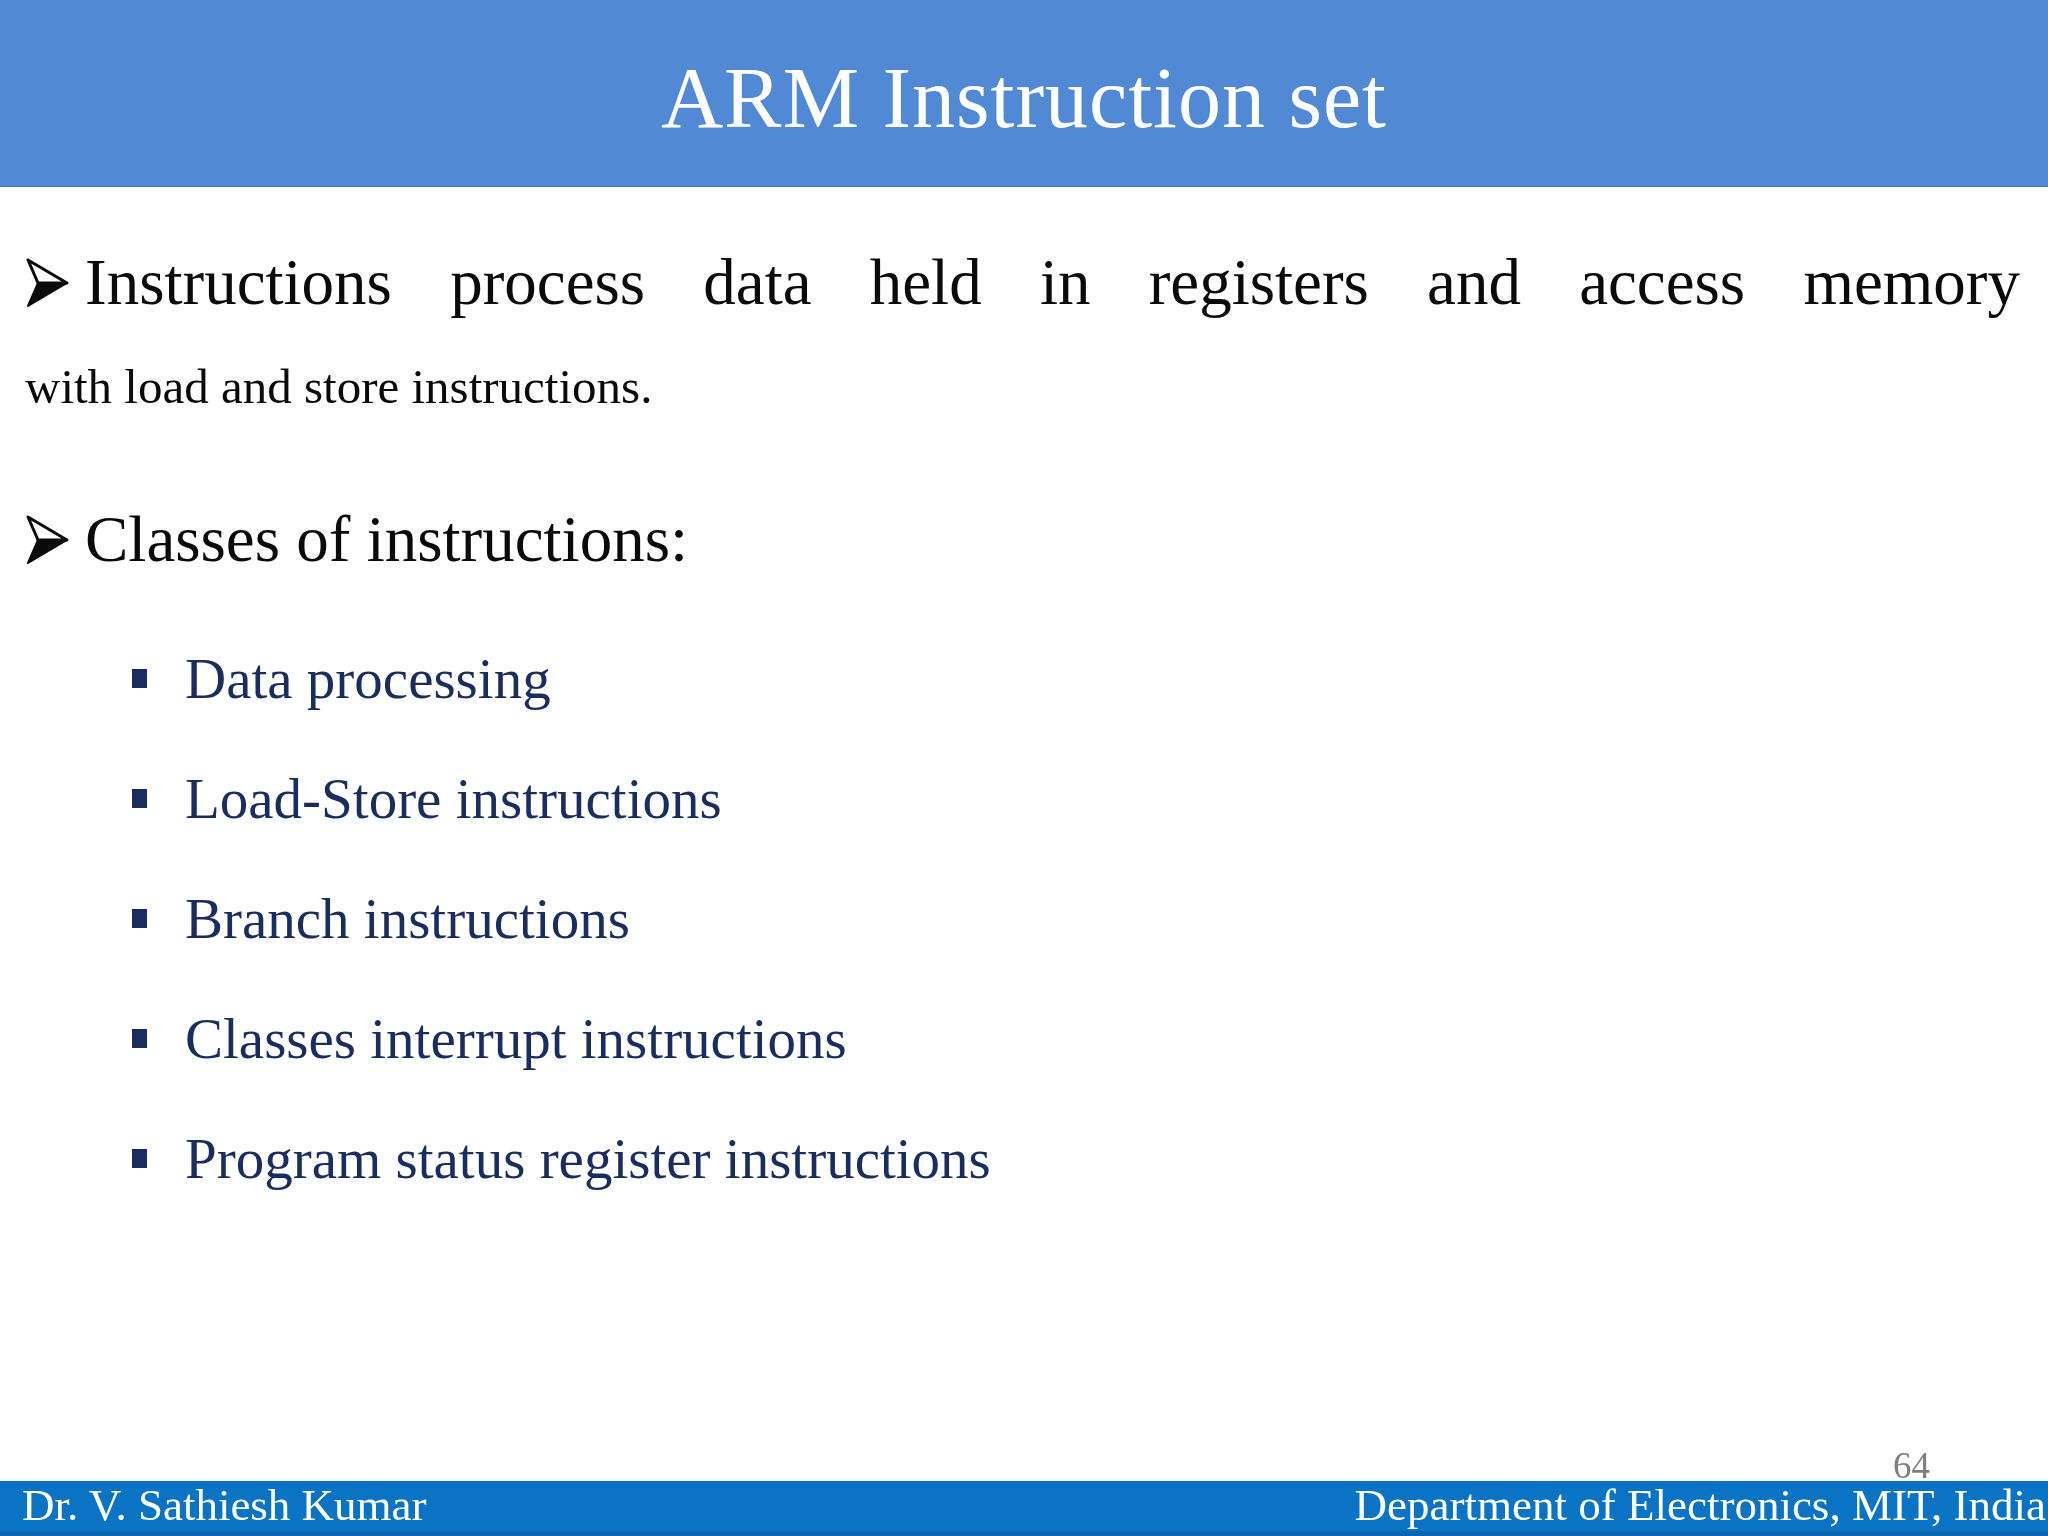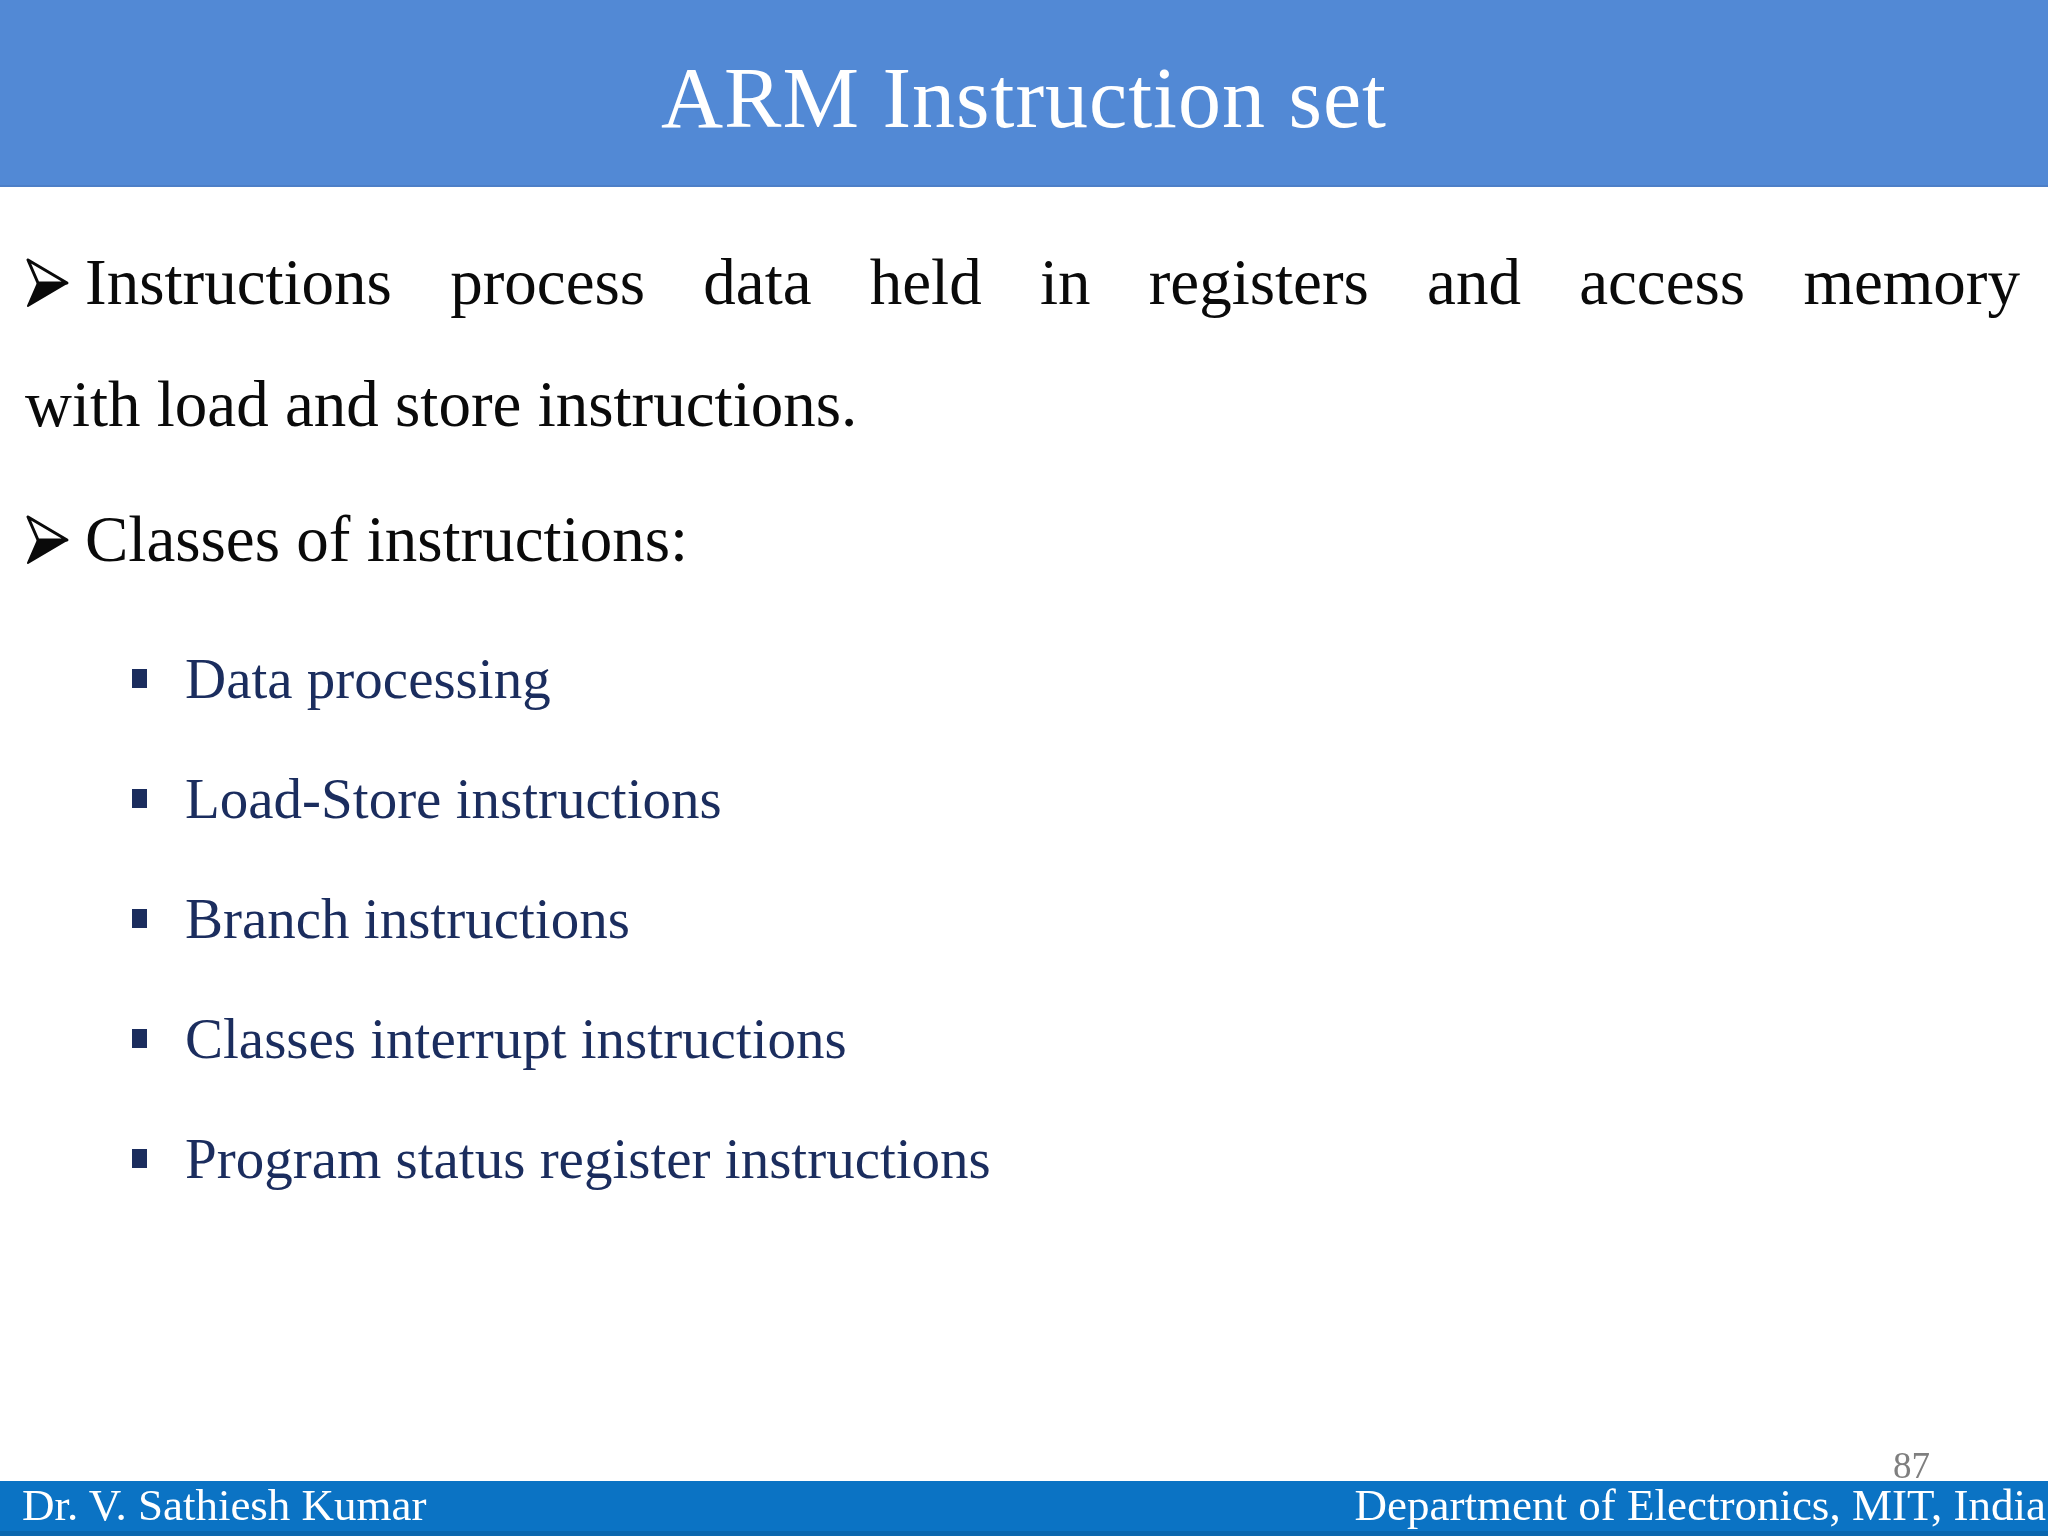--- a/index.html
+++ b/index.html
@@ -53,24 +53,24 @@
     left: 25px;
     right: 28px;
     font-size: 65px;
     text-align: justify;
     text-align-last: justify;
     white-space: normal;
     margin-top: 20px;
   }
   .para-line2 {
     position: absolute;
-    top: 180px;
+    top: 171px;
     left: 25px;
     right: 28px;
-    font-size: 65px;
+    font-size: 49px;
   }
   .classes-line {
     position: absolute;
     top: 315px;
     left: 25px;
     right: 28px;
     font-size: 65px;
   }
   .arrow-icon {
     display: inline-block;
@@ -176,20 +176,20 @@
         <span class="sq-bullet"></span>
         <span>Classes interrupt instructions</span>
       </li>
       <li>
         <span class="sq-bullet"></span>
         <span>Program status register instructions</span>
       </li>
     </ul>
   </main>
 
-  <div class="page-number">87</div>
+  <div class="page-number">64</div>
 
   <footer class="footer-bar">
     <span class="footer-left">Dr. V. Sathiesh Kumar</span>
     <span class="footer-right">Department of Electronics, MIT, India</span>
   </footer>
 
 </div>
 
 </body></html>

